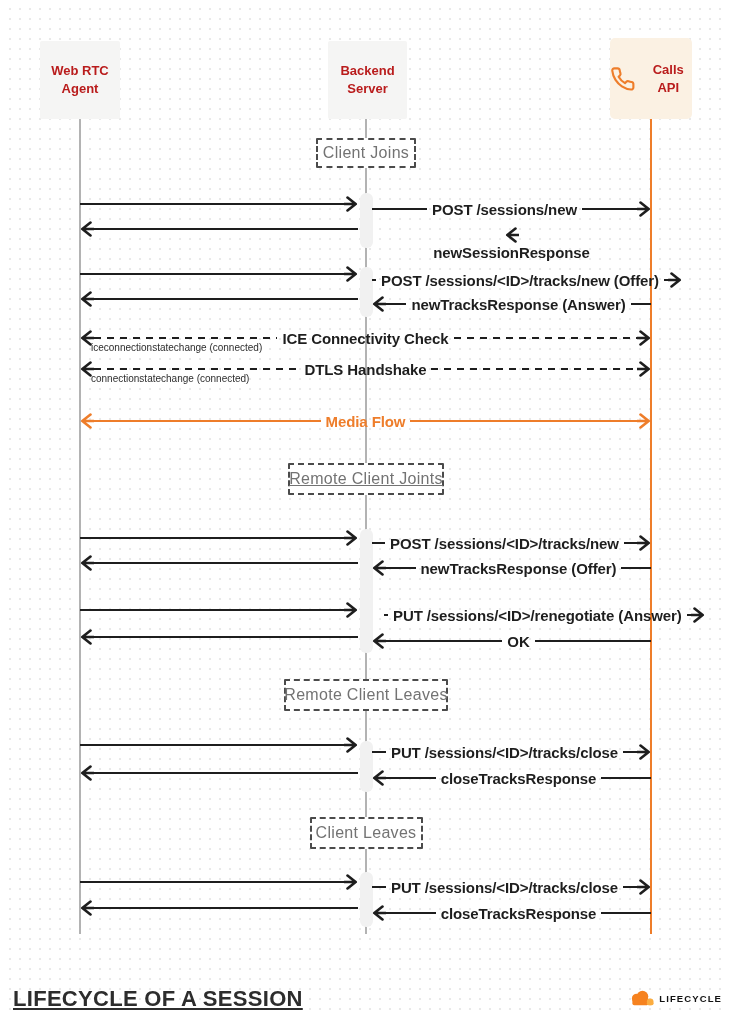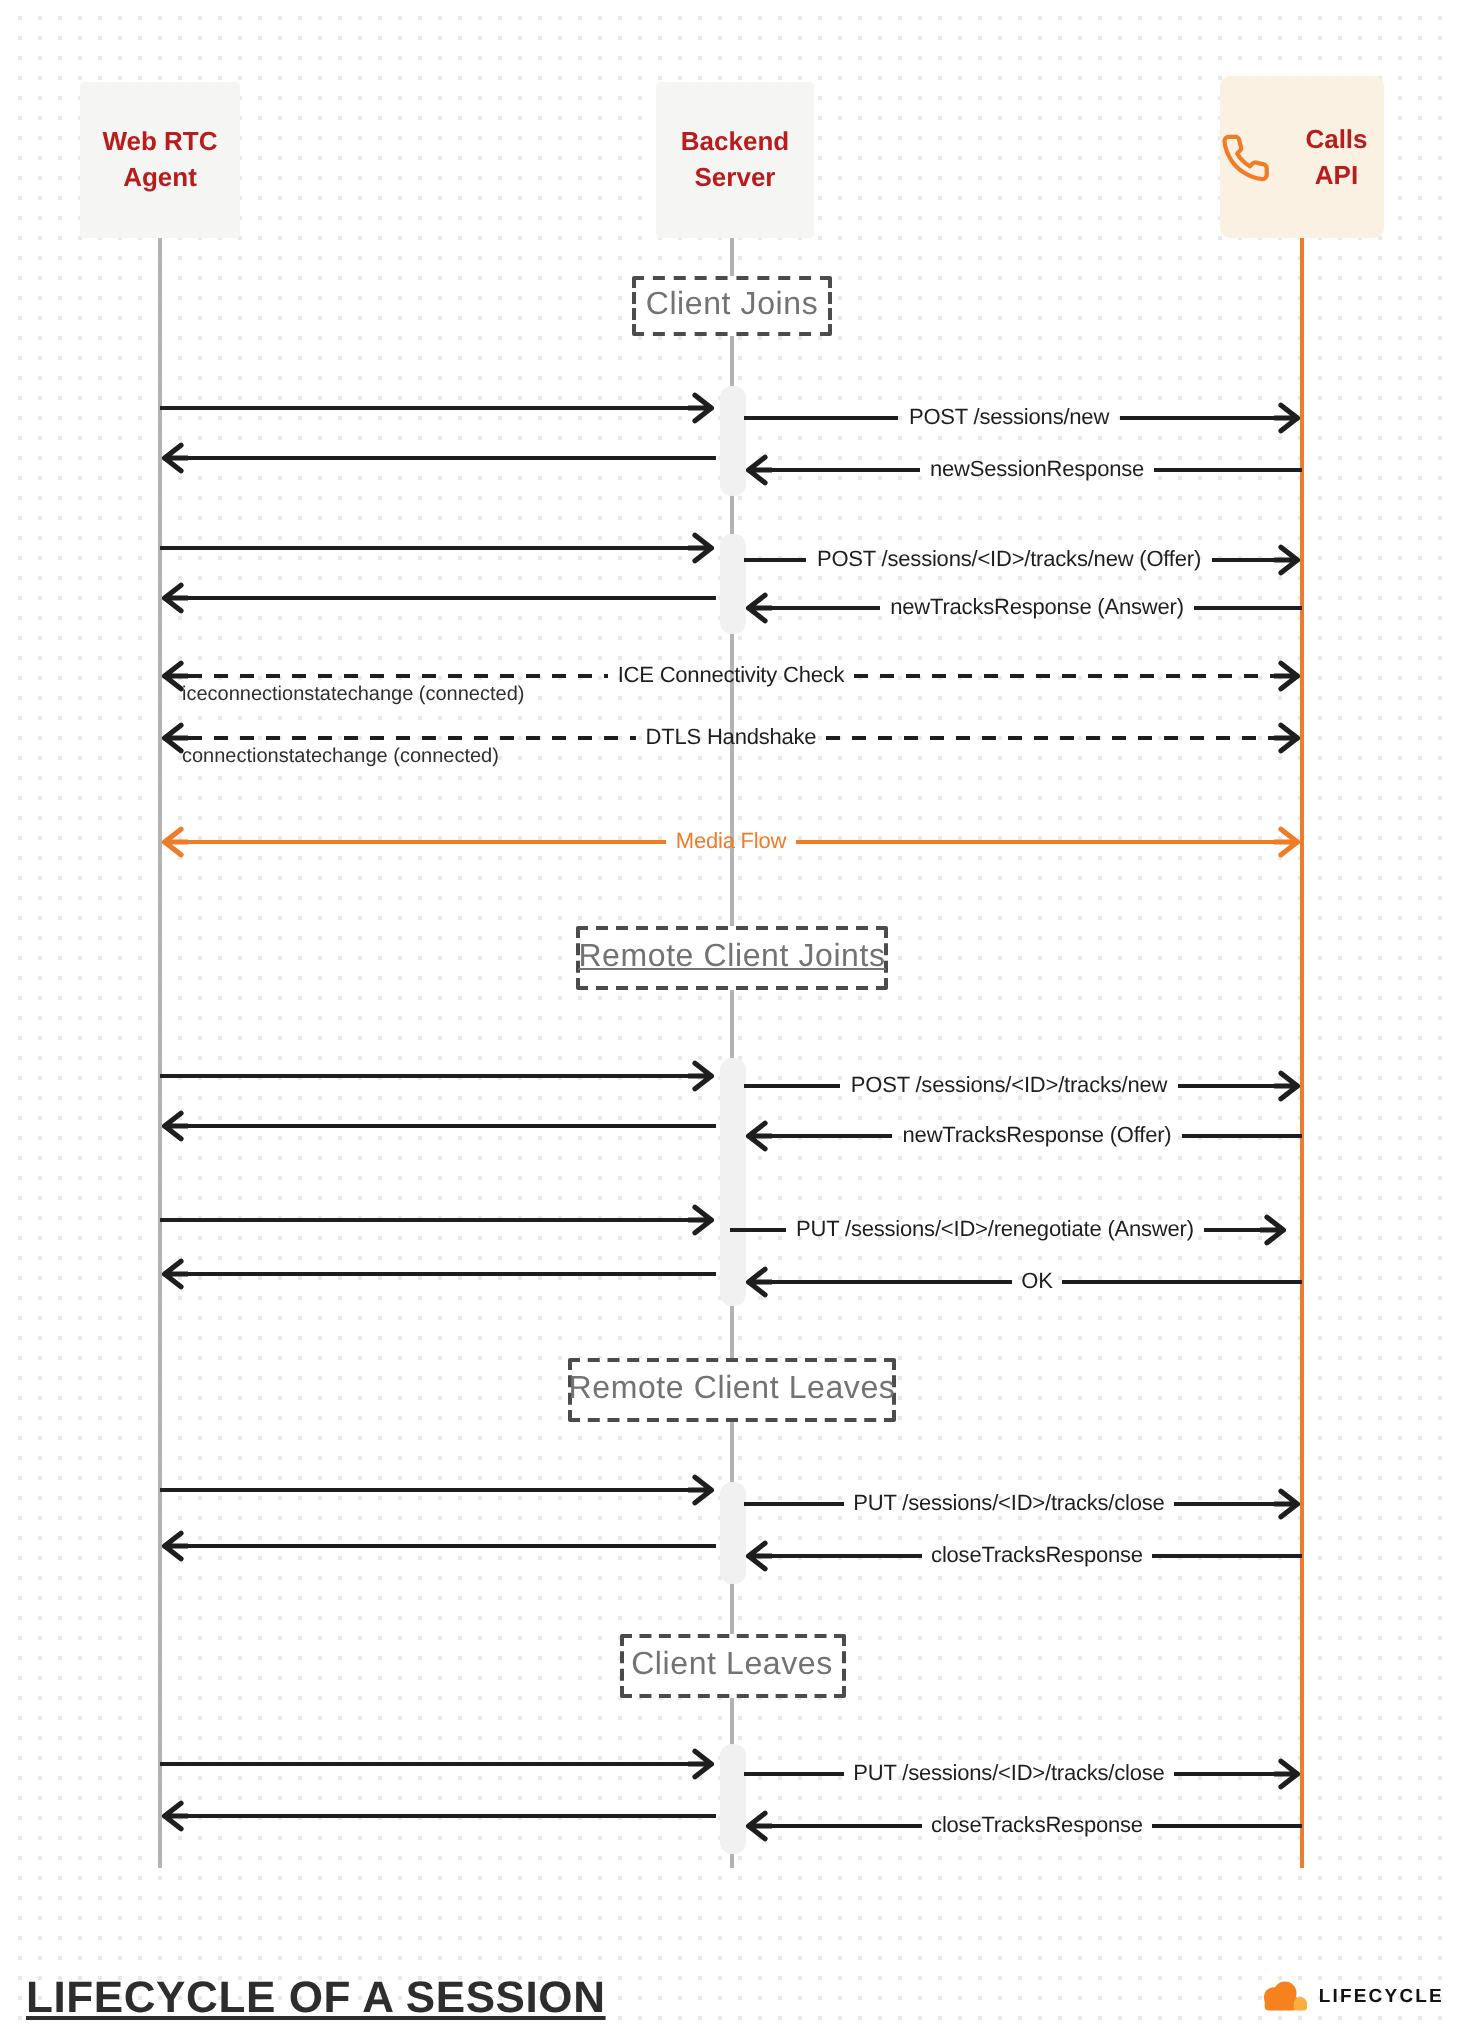--- a/index.html
+++ b/index.html
@@ -41,21 +41,21 @@
     white-space:nowrap;box-sizing:border-box;
   }
   
   .msg{position:absolute;height:18px;display:flex;align-items:center;z-index:3;}
   .msg .seg{flex:1 1 0;height:2.6px;background:#1e1e1e;min-width:4px;}
   .msg.dashed .seg{
     background:repeating-linear-gradient(90deg,#1e1e1e 0 7px,transparent 7px 13px);
   }
   .msg.orange .seg{background:#ee7d2a;}
   .msg .mlabel{
-    flex:0 0 auto;padding:0 5px;font-size:11px;font-weight:400;color:#1e1e1e;
+    flex:0 0 auto;padding:0 5px;font-size:15px;font-weight:700;color:#1e1e1e;
     white-space:nowrap;letter-spacing:-.1px;
   }
   .msg.orange .mlabel{color:#ee7d2a;}
   .msg svg{flex:0 0 auto;display:block;}
   .sublabel{
     position:absolute;z-index:3;font-size:10px;color:#2e2e2e;white-space:nowrap;
   }
   
   .footer-title{
     position:absolute;left:13px;top:986px;z-index:4;
@@ -122,21 +122,21 @@
       </svg>
     </div>
     <div class="msg " style="left: 372px; top: 200px; width: 279px;">
       <div class="seg"></div>
       <span class="mlabel">POST /sessions/new</span>
       <div class="seg"></div>
       <svg width="14" height="18" viewBox="0 0 14 18">
         <path d="M0 9 H11.7 M3.5 2.6 L11.7 9 L3.5 15.4" fill="none" stroke="#1e1e1e" stroke-width="2.6" stroke-linecap="round" stroke-linejoin="round"></path>
       </svg>
     </div>
-    <div class="msg " style="left: 372px; top: 226px; width: 279px;">
+    <div class="msg " style="left: 372px; top: 226px; width: 279px; flex-direction: column;">
       <svg width="14" height="18" viewBox="0 0 14 18">
         <path d="M14 9 H2.3 M10.5 2.6 L2.3 9 L10.5 15.4" fill="none" stroke="#1e1e1e" stroke-width="2.6" stroke-linecap="round" stroke-linejoin="round"></path>
       </svg>
       <div class="seg"></div>
       <span class="mlabel">newSessionResponse</span>
       <div class="seg"></div>
     </div>
     <div class="msg " style="left: 80px; top: 220px; width: 278px;">
       <svg width="14" height="18" viewBox="0 0 14 18">
         <path d="M14 9 H2.3 M10.5 2.6 L2.3 9 L10.5 15.4" fill="none" stroke="#1e1e1e" stroke-width="2.6" stroke-linecap="round" stroke-linejoin="round"></path>
@@ -231,21 +231,21 @@
         <path d="M14 9 H2.3 M10.5 2.6 L2.3 9 L10.5 15.4" fill="none" stroke="#1e1e1e" stroke-width="2.6" stroke-linecap="round" stroke-linejoin="round"></path>
       </svg>
       <div class="seg"></div>
     </div>
     <div class="msg " style="left: 80px; top: 601px; width: 278px;">
       <div class="seg"></div>
       <svg width="14" height="18" viewBox="0 0 14 18">
         <path d="M0 9 H11.7 M3.5 2.6 L11.7 9 L3.5 15.4" fill="none" stroke="#1e1e1e" stroke-width="2.6" stroke-linecap="round" stroke-linejoin="round"></path>
       </svg>
     </div>
-    <div class="msg " style="left: 365px; top: 606px; width: 279px; justify-content: flex-end;">
+    <div class="msg " style="left: 384px; top: 606px; width: 279px;">
       <div class="seg"></div>
       <span class="mlabel">PUT /sessions/&lt;ID&gt;/renegotiate (Answer)</span>
       <div class="seg"></div>
       <svg width="14" height="18" viewBox="0 0 14 18">
         <path d="M0 9 H11.7 M3.5 2.6 L11.7 9 L3.5 15.4" fill="none" stroke="#1e1e1e" stroke-width="2.6" stroke-linecap="round" stroke-linejoin="round"></path>
       </svg>
     </div>
     <div class="msg " style="left: 372px; top: 632px; width: 279px;">
       <svg width="14" height="18" viewBox="0 0 14 18">
         <path d="M14 9 H2.3 M10.5 2.6 L2.3 9 L10.5 15.4" fill="none" stroke="#1e1e1e" stroke-width="2.6" stroke-linecap="round" stroke-linejoin="round"></path>

